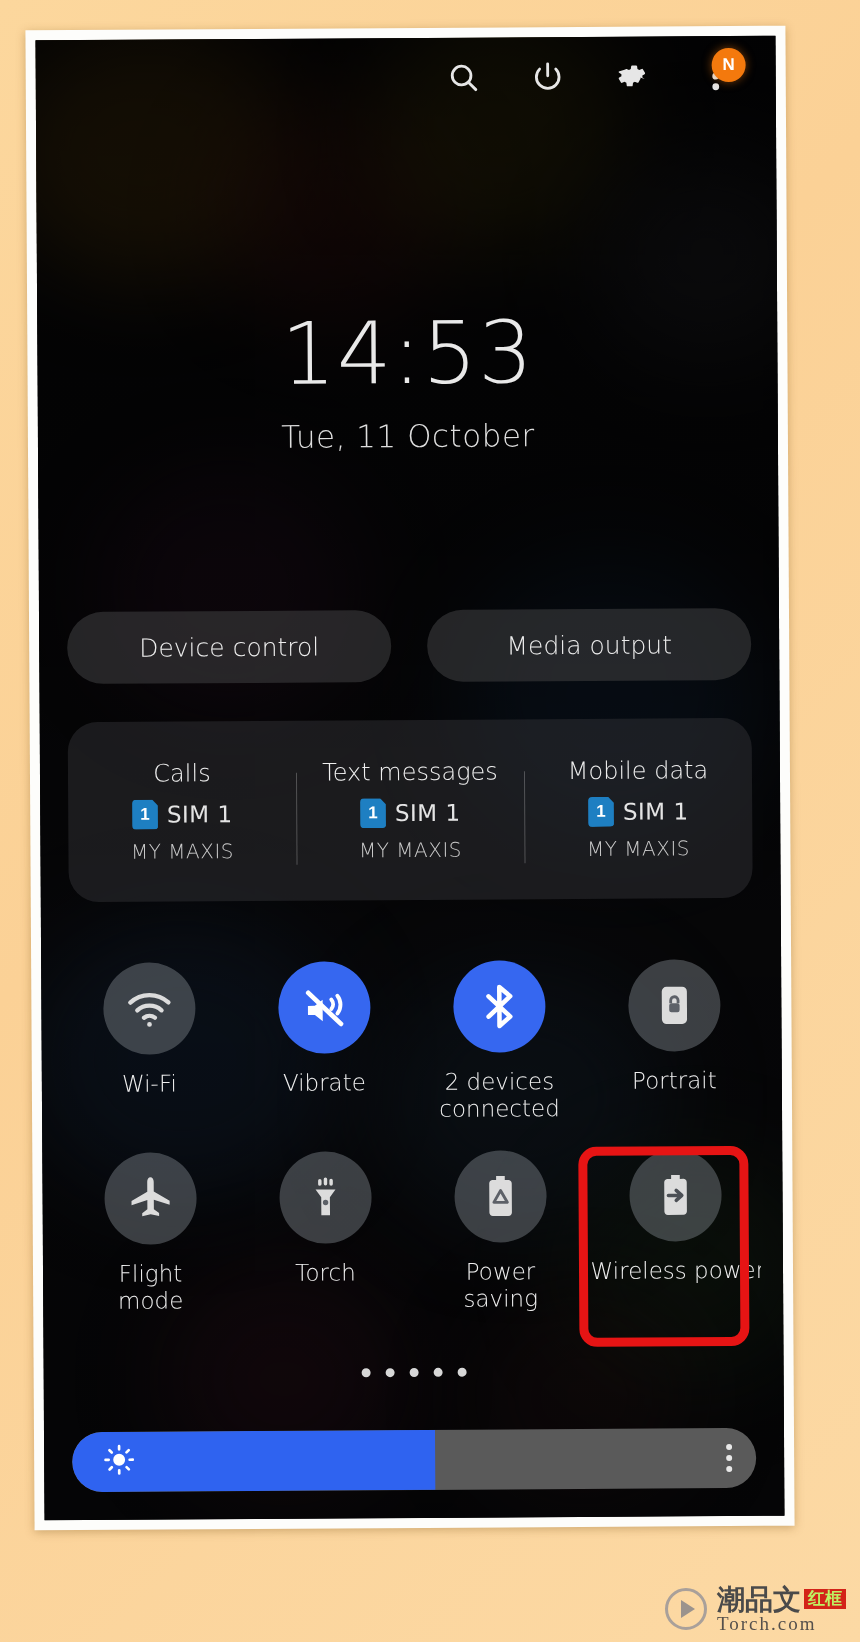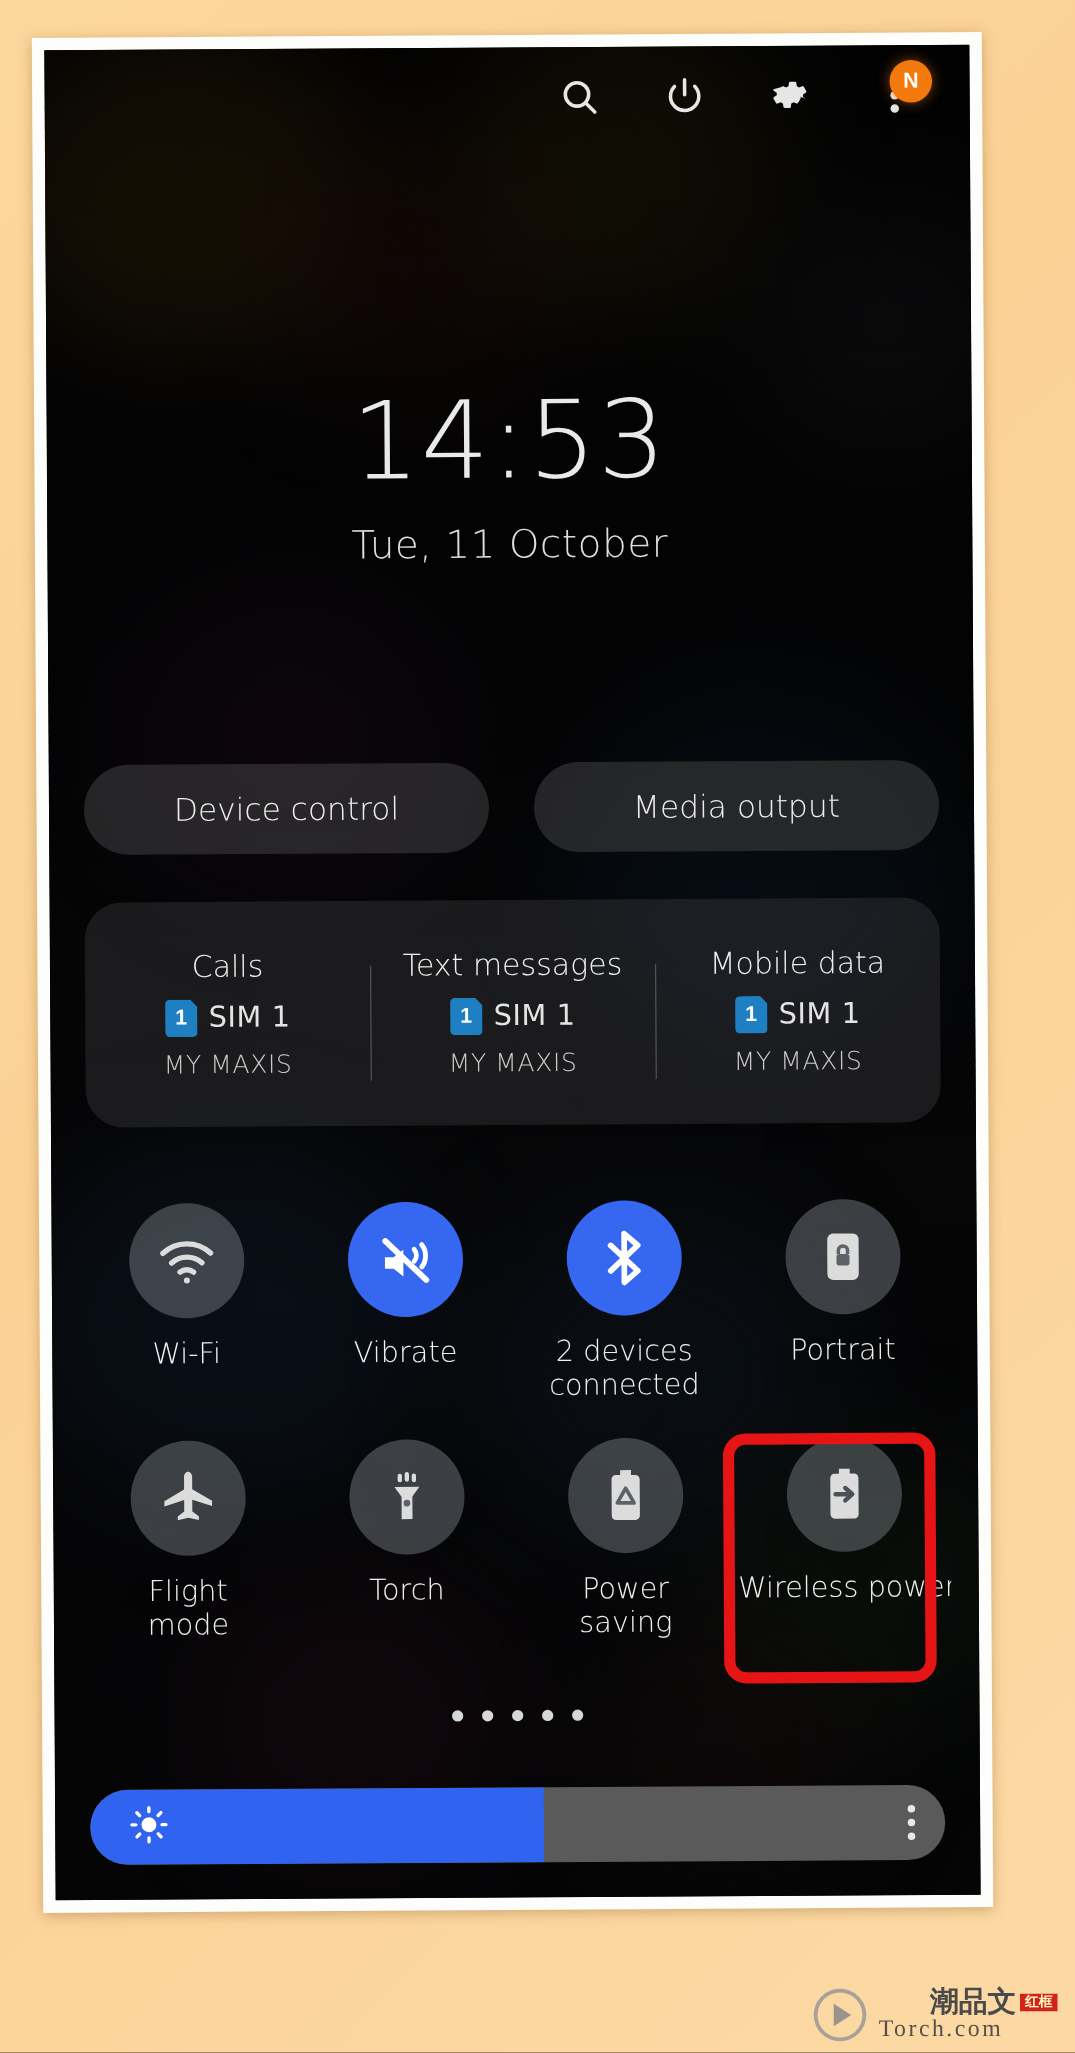--- a/index.html
+++ b/index.html
@@ -194,23 +194,23 @@
     width:42px; height:42px; border-radius:50%;
     border:3px solid #a9a09a; display:flex; align-items:center; justify-content:center;
   }
   .wm-play::after {
     content:""; border-left:14px solid #9b938d;
     border-top:9px solid transparent; border-bottom:9px solid transparent;
     margin-left:4px;
   }
   .wm-text { display:flex; flex-direction:column; line-height:1.05; }
   .wm-top { display:flex; align-items:center; gap:3px; }
-  .wm-cn { font-size:23px; color:#4a4a4a; font-family:"DejaVu Sans", sans-serif; font-weight:700;margin-left:41px; }
+  .wm-cn { font-size:28px; color:#4a4a4a; font-family:"DejaVu Sans", sans-serif; font-weight:700; }
   .wm-red {
-    background:#d32318; color:#fef9c3; font-size:11px; font-weight:700;
+    background:#d32318; color:#bef264; font-size:17px; font-weight:700;
     padding:1px 4px; font-family:"DejaVu Sans", sans-serif;
   }
   .wm-url { font-size:19px; color:#55504c; letter-spacing:2px; font-family:"Liberation Serif", serif; }
 </style>
 </head>
 <body>
 
 <div id="page-root">
 
   <div class="phone-bezel"></div>

